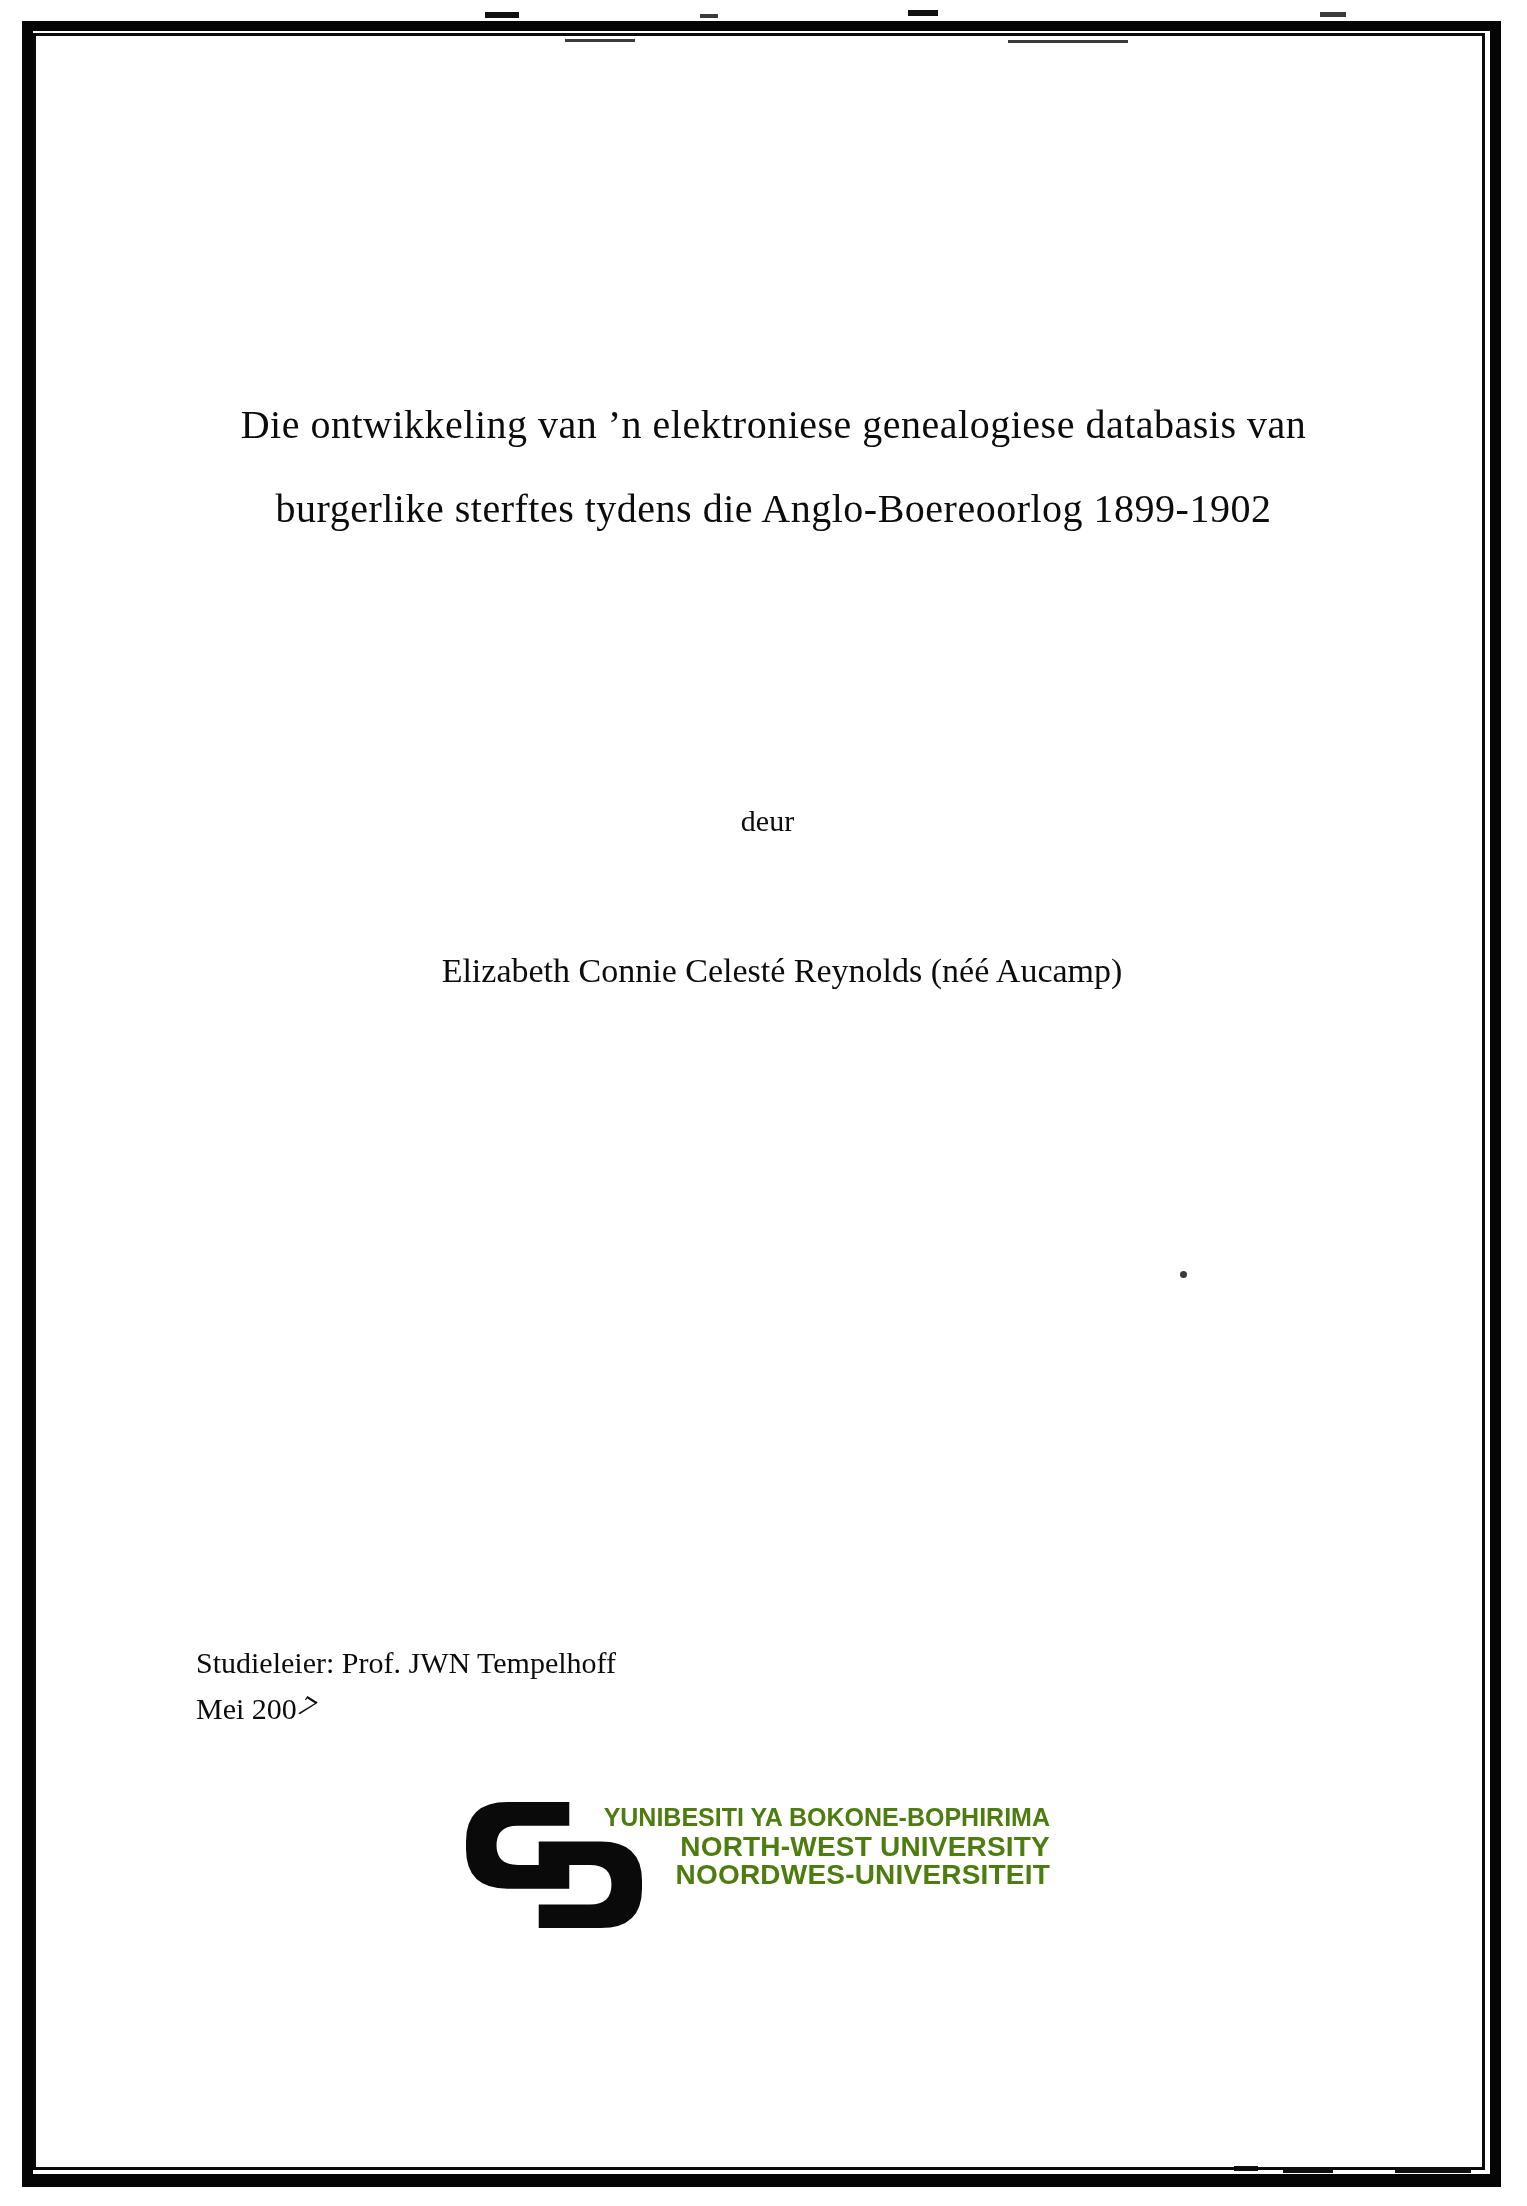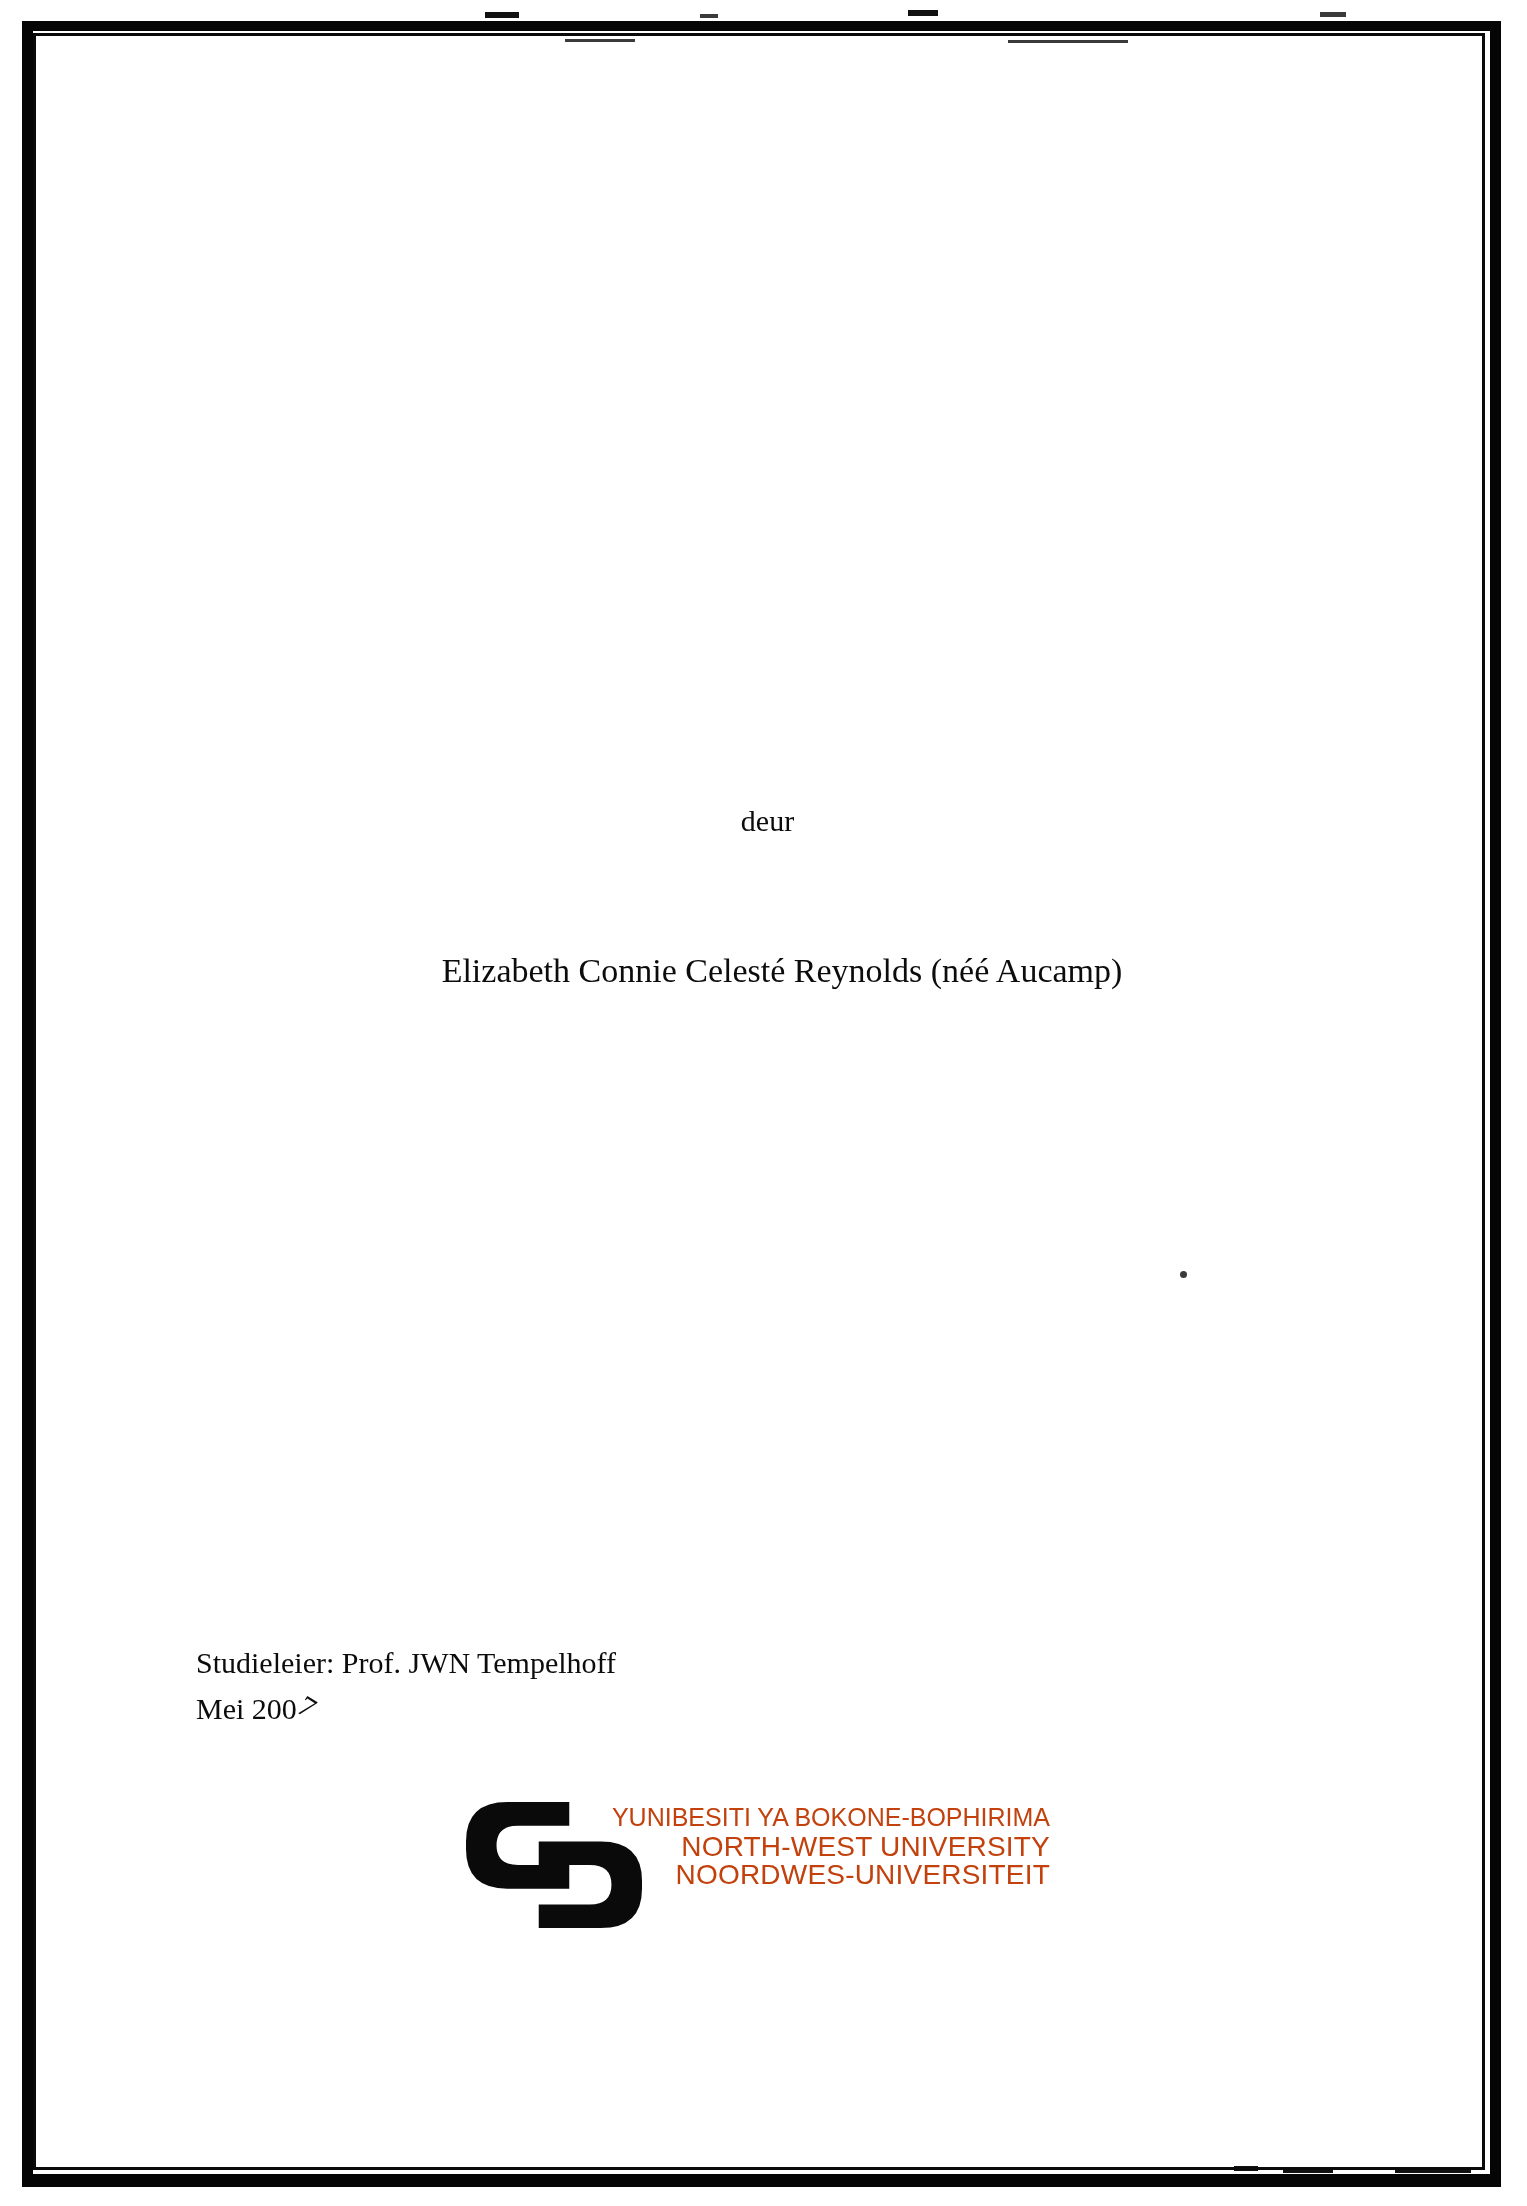--- a/index.html
+++ b/index.html
@@ -81,22 +81,22 @@
     position: absolute;
     left: 466px; top: 1802px;
     width: 176px; height: 126px;
   }
   .logo-text {
     position: absolute;
     left: 577px; top: 1801px;
     width: 473px;
     text-align: right;
     font-family: "Liberation Sans", "DejaVu Sans", sans-serif;
-    font-weight: 400;
-    color: #c2410c;
+    font-weight: 700;
+    color: #4d7c0f;
     white-space: nowrap;
   }
   .logo-text .lt1 { font-size: 25px; line-height: 32px; letter-spacing: 0px; }
   .logo-text .lt2 { font-size: 28px; line-height: 28px; letter-spacing: 0.2px; }
   .logo-text .lt3 { font-size: 28px; line-height: 28px; letter-spacing: 0.2px; }
 </style>
 </head>
 <body>
 
 <div class="page">
@@ -109,20 +109,24 @@
   <div class="speck soft" style="left:1008px; top:40px; width:120px; height:3px;"></div>
   <div class="speck" style="left:1234px; top:2166px; width:24px; height:5px;"></div>
   <div class="speck" style="left:1283px; top:2168px; width:50px; height:5px;"></div>
   <div class="speck" style="left:1395px; top:2167px; width:76px; height:6px;"></div>
   <div class="speck" style="left:1592px; top:2170px; width:0px; height:0px;"></div>
   <div class="speck soft" style="left:1180px; top:1271px; width:7px; height:7px; border-radius:50%;"></div>
 
   <div class="outer-frame"></div>
   <div class="inner-frame"></div>
 
+  <div class="title">
+    <div>Die ontwikkeling van ’n elektroniese genealogiese databasis van</div>
+    <div>burgerlike sterftes tydens die Anglo-Boereoorlog 1899-1902</div>
+  </div>
 
   <div class="byline">deur</div>
 
   <div class="author">Elizabeth Connie Celesté Reynolds (néé Aucamp)</div>
 
 
   <div class="supervisor-block">
     <div>Studieleier: Prof. JWN Tempelhoff</div>
     <div><span>Mei 200</span><span class="seven">7</span></div>
   </div>

